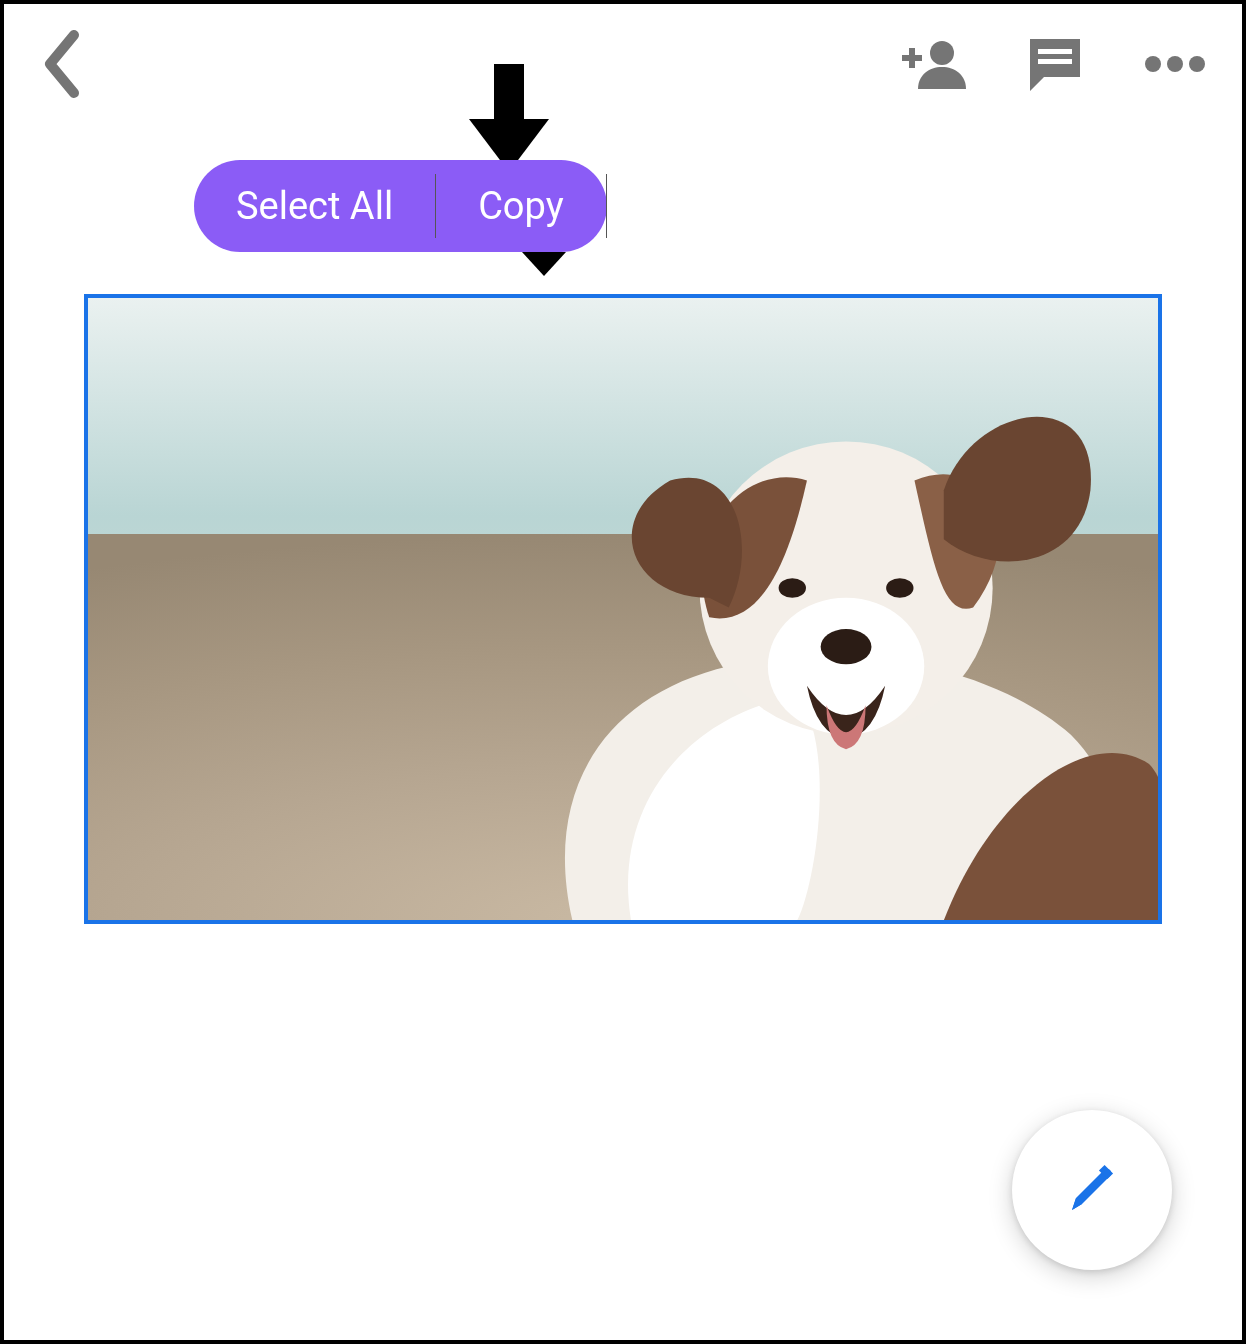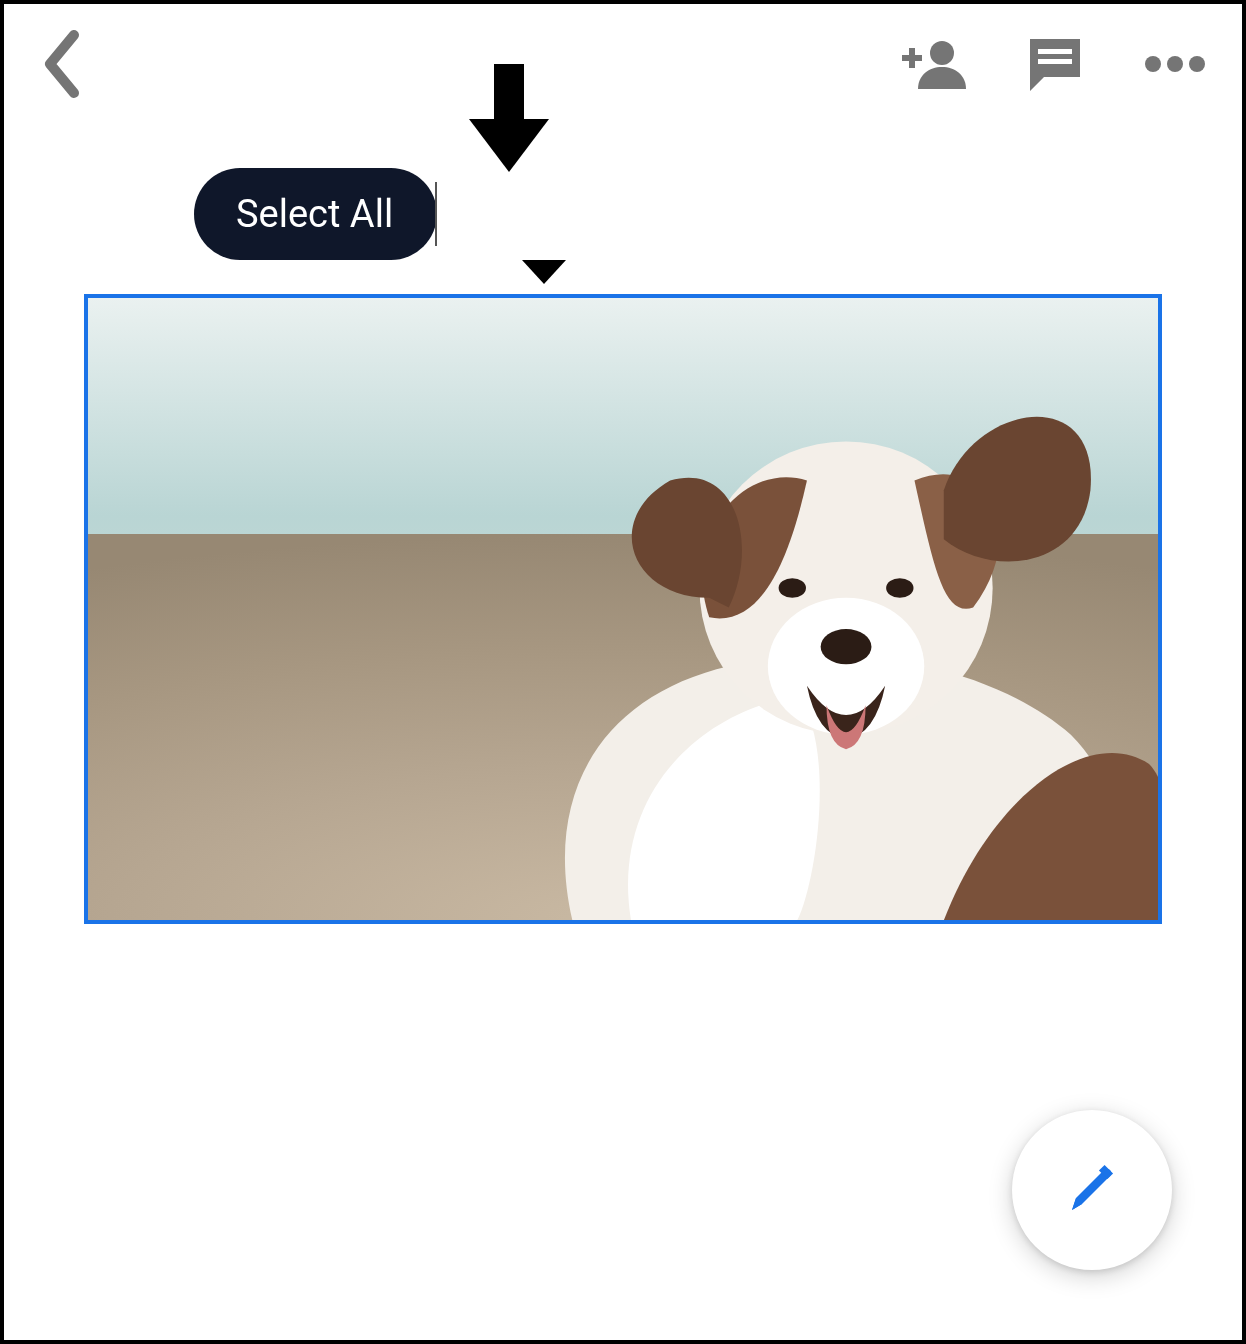--- a/index.html
+++ b/index.html
@@ -16,22 +16,22 @@
   .topbar-right{display:flex;align-items:center;gap:60px;}
   .icon-btn{display:flex;align-items:center;justify-content:center;cursor:pointer;}
   .icon-btn svg{display:block;}
   
   .hint-arrow{
     position:absolute;left:460px;top:60px;width:90px;height:110px;
   }
   .hint-arrow svg{width:100%;height:100%;display:block;}
   
   .ctx-menu{
-    position:absolute;left:190px;top:164px;height:92px;
-    background:#0f172a;border-radius:46px;display:flex;align-items:stretch;
+    position:absolute;left:190px;top:156px;height:92px;
+    background:#8b5cf6;border-radius:46px;display:flex;align-items:stretch;
     color:#fff;font-size:38px;
   }
   .ctx-item{
     display:flex;align-items:center;justify-content:center;
     padding:0 42px;white-space:nowrap;cursor:pointer;
   }
   .ctx-sep{width:1px;background:#555;align-self:center;height:70%;}
   .ctx-menu::after{
     content:"";position:absolute;left:328px;bottom:-24px;
     width:0;height:0;border-left:22px solid transparent;border-right:22px solid transparent;
@@ -99,20 +99,21 @@
   <div class="hint-arrow">
     <svg viewBox="0 0 90 110">
       <rect x="30" y="0" width="30" height="60" fill="#000"></rect>
       <polygon points="5,55 85,55 45,108" fill="#000"></polygon>
     </svg>
   </div>
 
   <div class="ctx-menu">
     <div class="ctx-item">Select All</div>
     <div class="ctx-sep"></div>
+    <div class="ctx-item">Copy</div>
     <div class="ctx-sep"></div>
   </div>
 
   <div class="doc-area">
     <div class="selected-image">
       <div class="photo">
         <div class="sky"></div>
         <div class="ground"></div>
         <div class="dog">
           <svg viewBox="0 0 700 560" preserveAspectRatio="xMidYMax meet">

